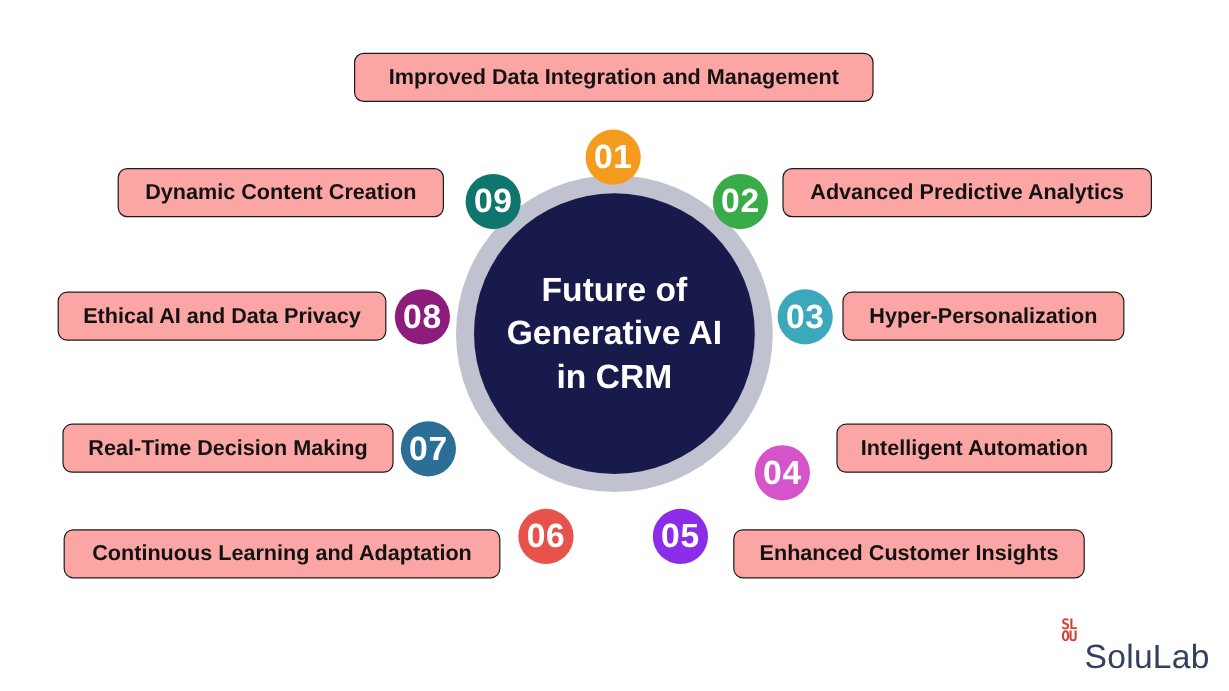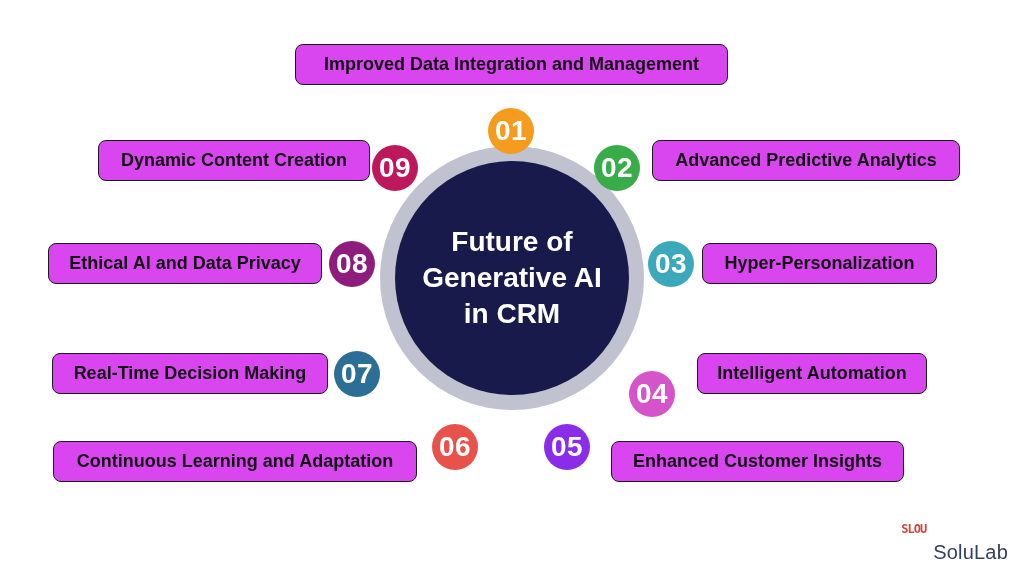--- a/index.html
+++ b/index.html
@@ -7,21 +7,21 @@
   body { font-family: "Liberation Sans", sans-serif; }
   .stage {
     position: relative;
     width: 1024px;
     height: 576px;
     background: #ffffff;
     overflow: hidden;
   }
   .label-box {
     position: absolute;
-    background: #d946ef;
+    background: #fca5a5;
     border: 1.5px solid #1b1b1b;
     border-radius: 8px;
     display: flex;
     align-items: center;
     justify-content: center;
     font-size: 18px;
     font-weight: 600;
     color: #121212;
     white-space: nowrap;
   }
@@ -68,30 +68,30 @@
   .brand {
     position: absolute;
     right: 16px;
     bottom: 12px;
     display: flex;
     align-items: center;
     gap: 7px;
   }
   .brand-icon {
     display: flex;
-    flex-direction: row;
+    flex-direction: column;
     align-items: center;
     line-height: 10px;
     font-size: 12px;
     font-weight: bold;
     font-family: "DejaVu Sans Mono", monospace;
     letter-spacing: -1px;
   }
   .brand-name {
-    font-size: 20px;
+    font-size: 28px;
     letter-spacing: 0.2px;
     margin-top: 47px;
   }
 </style>
 </head>
 <body>
 
 <div class="stage">
 
   <div class="ring" style="background: rgb(193, 194, 207);">
@@ -137,21 +137,21 @@
   <div class="badge" style="left: 334px; top: 351px; background: rgb(44, 111, 150);">07</div>
   <div class="label-box" style="left:52px; top:353px; width:276px; height:41px;">
     <span>Real-Time Decision Making</span>
   </div>
 
   <div class="badge" style="left: 329px; top: 241px; background: rgb(141, 28, 125);">08</div>
   <div class="label-box" style="left:48px; top:243px; width:274px; height:41px;">
     <span>Ethical AI and Data Privacy</span>
   </div>
 
-  <div class="badge" style="left: 372px; top: 145px; background: #be185d; text-align: center;">09</div>
+  <div class="badge" style="left: 388px; top: 145px; background: #0f766e; text-align: center;">09</div>
   <div class="label-box" style="left:98px; top:140px; width:272px; height:41px;">
     <span>Dynamic Content Creation</span>
   </div>
 
   <div class="brand">
     <div class="brand-icon" style="color: rgb(208, 67, 59);">
       <span>SL</span>
       <span>OU</span>
     </div>
     <span class="brand-name" style="color: rgb(50, 65, 95);">SoluLab</span>

